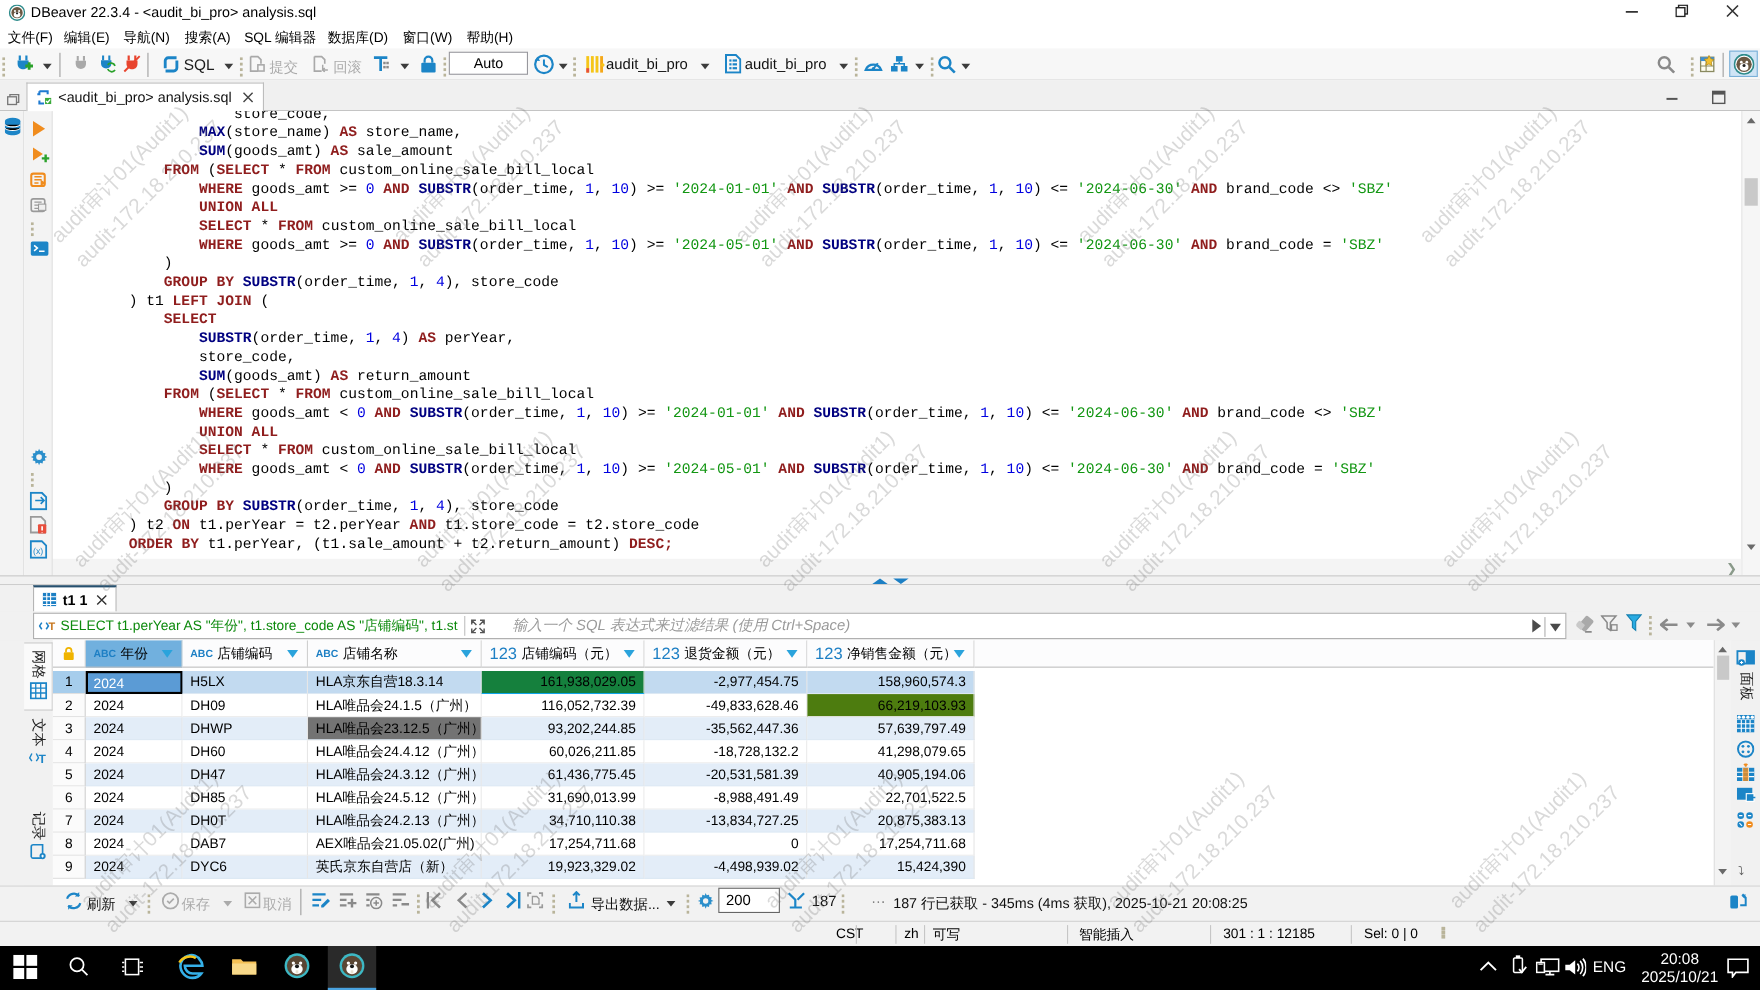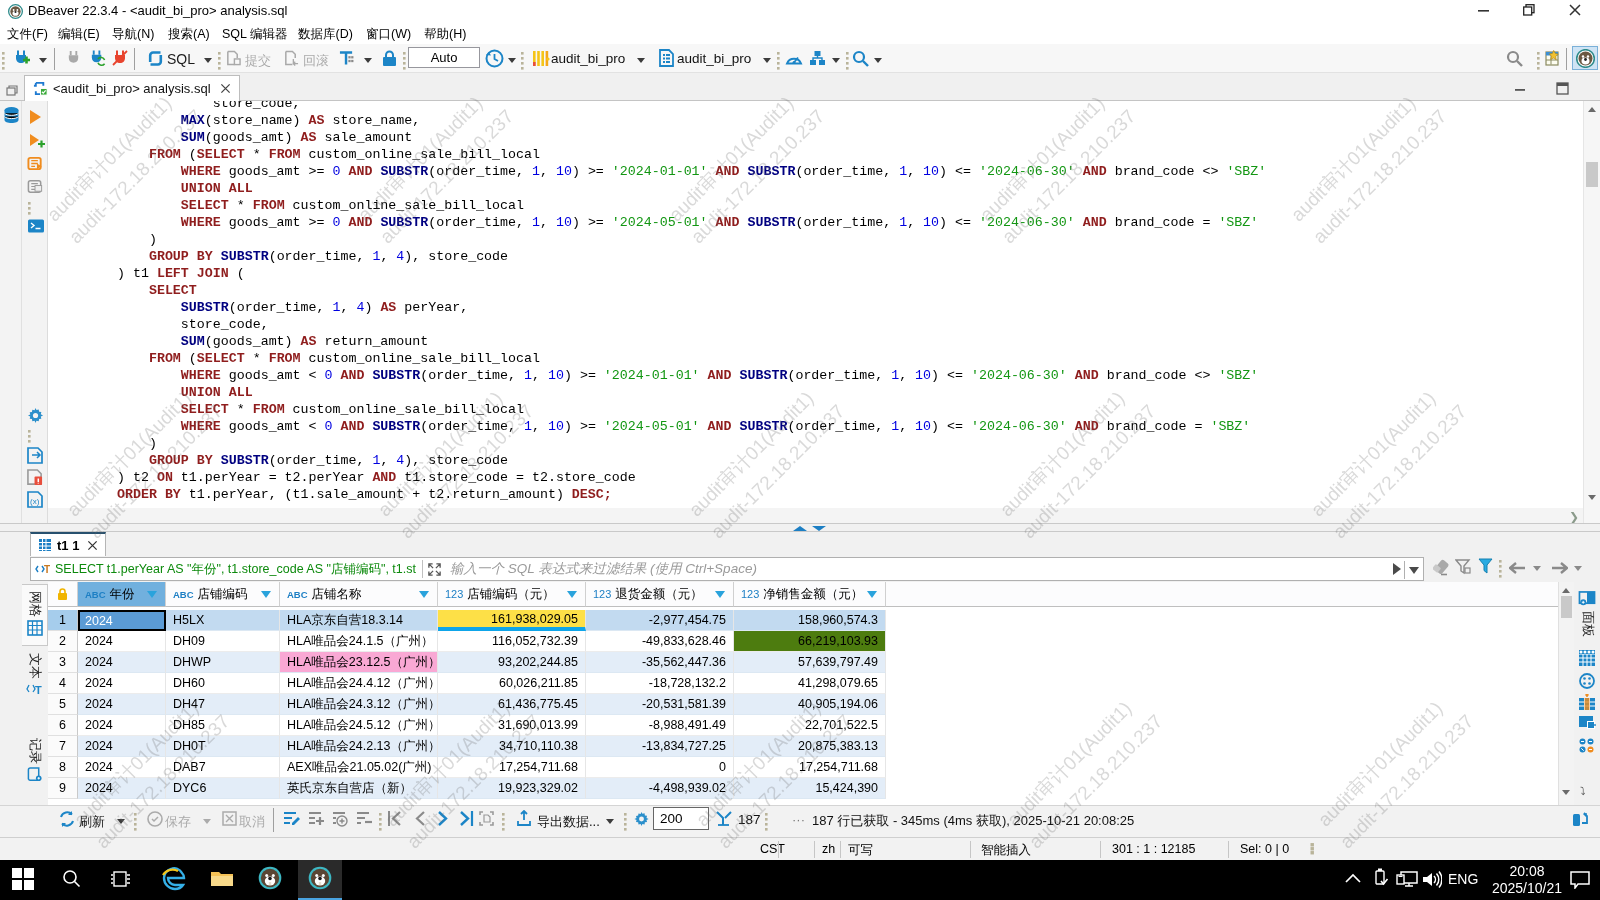--- a/index.html
+++ b/index.html
@@ -32,21 +32,21 @@
 #results{left:0;top:532px;width:1600px;height:273px;background:#f1f1f1}
 #rtabbar{left:0;top:532px;width:1600px;height:24px;background:#f1f1f1}
 #rtab{position:absolute;left:30px;top:0px;height:24px;background:#fff;border:1px solid #b5b5b5;border-top:2px solid #27506e;border-bottom:none;display:flex;align-items:center;padding:0 7px;font-weight:bold;font-size:13px}
 #filterbar{left:0;top:556px;width:1600px;height:26px;background:#f1f1f1}
 #filterbox{position:absolute;left:30px;top:1px;width:1394px;height:24px;background:#fff;border:1px solid #b0b0b0;display:flex;align-items:center}
 #grid{left:48px;top:582px;width:1510px;height:223px;background:#fff;overflow:hidden}
 .hdr{position:absolute;top:0;height:25px;background:#fcfcfd;border-right:1px solid #d0d0d0;border-bottom:1px solid #bfbfbf;font-size:12.5px;display:flex;align-items:center}
 .cell{position:absolute;height:21px;font-size:12.5px;display:flex;align-items:center;border-right:1px solid #e6e6e6;padding:0 7px;white-space:nowrap}
 .num{justify-content:flex-end}
 .abc{color:#1d7fc4;font-size:9.5px;font-weight:bold;margin:0 4px 0 7px;letter-spacing:0}
-.n123{color:#1d7fc4;font-size:11px;margin:0 4px 0 7px}
+.n123{color:#1d7fc4;font-size:15px;margin:0 4px 0 7px}
 .drop{width:0;height:0;border-left:5.5px solid transparent;border-right:5.5px solid transparent;border-top:7px solid #2aa3dc;position:absolute;right:8px;top:9px}
 #vtabs{left:22px;top:582px;width:26px;height:223px;background:#f1f1f1}
 #rightstrip{left:1574px;top:582px;width:26px;height:223px;background:#f1f1f1}
 #gvscroll{left:1558px;top:582px;width:16px;height:223px;background:#f3f3f3;border-left:1px solid #e0e0e0}
 
 #btoolbar{left:0;top:805px;width:1600px;height:32px;background:#f2f2f2;border-top:1px solid #d4d4d4}
 #statusbar{left:0;top:837px;width:1600px;height:23px;background:#f2f2f2;border-top:1px solid #cfcfcf;font-size:12.5px}
 #statusbar span{position:absolute;top:4px}
 .ssep{position:absolute;width:1px;height:17px;top:3px;background:#c6c6c6}
 #taskbar{left:0;top:860px;width:1600px;height:40px;background:#000}
@@ -389,21 +389,21 @@
   <div id="filterbox">
     <svg width="16" height="14" viewBox="0 0 16 14" style="margin:0 4px 0 4px">
         <path d="M3 4L1 7l2 3M7 4l2 3-2 3" stroke="#1c7fc4" stroke-width="1.4" fill="none"></path>
         <text x="9" y="11" font-size="10" fill="#c87820" font-weight="bold">T</text>
       </svg>
     <span style="color:#0d8a0d;font-size:12.5px;white-space:nowrap">SELECT t1.perYear AS "年份", t1.store_code AS "店铺编码", t1.st</span>
     <div style="width:1px;height:18px;background:#c0c0c0;margin:0 4px 0 6px"></div>
     <svg width="15" height="15" viewBox="0 0 16 16">
         <path d="M2 6V2h4M10 2h4v4M14 10v4h-4M6 14H2v-4M2 2l4.5 4.5M14 2L9.5 6.5M14 14l-4.5-4.5M2 14l4.5-4.5" stroke="#555" stroke-width="1.4" fill="none"></path>
       </svg>
-    <span style="color:#9a9a9a;font-style:italic;font-size:13.5px;margin-left:8px">输入一个 SQL 表达式来过滤结果 (使用 Ctrl+Space)</span>
+    <span style="color:#9a9a9a;font-style:italic;font-size:13.5px;margin-left:24px">输入一个 SQL 表达式来过滤结果 (使用 Ctrl+Space)</span>
     <span style="position:absolute;right:22px;top:5px;width:0;height:0;border-top:6px solid transparent;border-bottom:6px solid transparent;border-left:8px solid #4a4a4a"></span>
     <span style="position:absolute;right:18px;top:3px;width:1px;height:18px;background:#b0b0b0"></span>
     <span style="position:absolute;right:4px;top:9px;width:0;height:0;border-left:5.5px solid transparent;border-right:5.5px solid transparent;border-top:7px solid #4a4a4a"></span>
   </div>
 </div>
 <div class="abs" id="vtabs">
     <div class="abs" style="left:0;top:2px;width:26px;height:62px;background:#fafafa;border:1px solid #c9c9c9;border-left:none"></div>
     <div class="abs" style="left:-1px;top:14px;font-size:13px;width:28px;color:#222;transform:rotate(90deg);white-space:nowrap">网格</div>
     <svg class="ico" style="left:5px;top:38px" width="16" height="16" viewBox="0 0 16 16">
       <rect x="1" y="1" width="14" height="14" fill="none" stroke="#1c85c7" stroke-width="1.6"></rect>
@@ -457,34 +457,34 @@
     <div class="hdr" style="left:686px;width:152px;">
       <span class="n123">123</span>
       <span>净销售金额（元）</span>
       <span class="drop"></span>
     </div>
     <div class="hdr" style="left:838px;width:672px;border-right:none"></div>
     <div class="cell" style="left:0;top:28px;width:30px;background:#a6cdec;border-right:1px solid #c9c9c9;border-bottom:1px solid #e0e0e0;justify-content:center;padding:0">1</div>
     <div class="cell" style="left:30px;top:28px;width:88px;background:#c2daf0;border-bottom:1px solid #dce8f3;background:#5b9bd5;color:#fff;border:2px solid #000;padding:0 5px;">2024</div>
     <div class="cell" style="left:118px;top:28px;width:114px;background:#c2daf0;border-bottom:1px solid #dce8f3;">H5LX</div>
     <div class="cell" style="left:232px;top:28px;width:158px;background:#c2daf0;border-bottom:1px solid #dce8f3;">HLA京东自营18.3.14</div>
-    <div class="cell num" style="left:390px;top:28px;width:148px;background:#fde047;border-bottom:4px solid #0ea5e9;">161,938,029.05</div>
+    <div class="cell num" style="left:390px;top:28px;width:148px;background:#15803d;border-bottom:1px solid #0ea5e9;">161,938,029.05</div>
     <div class="cell num" style="left:538px;top:28px;width:148px;background:#c2daf0;border-bottom:1px solid #dce8f3;">-2,977,454.75</div>
     <div class="cell num" style="left:686px;top:28px;width:152px;background:#c2daf0;border-bottom:1px solid #dce8f3;">158,960,574.3</div>
     <div class="cell" style="left:0;top:49px;width:30px;background:#fbfbfb;border-right:1px solid #c9c9c9;border-bottom:1px solid #e0e0e0;justify-content:center;padding:0">2</div>
     <div class="cell" style="left:30px;top:49px;width:88px;background:#fff;border-bottom:1px solid #ececec;">2024</div>
     <div class="cell" style="left:118px;top:49px;width:114px;background:#fff;border-bottom:1px solid #ececec;">DH09</div>
     <div class="cell" style="left:232px;top:49px;width:158px;background:#fff;border-bottom:1px solid #ececec;">HLA唯品会24.1.5（广州）</div>
     <div class="cell num" style="left:390px;top:49px;width:148px;background:#fff;border-bottom:1px solid #ececec;">116,052,732.39</div>
     <div class="cell num" style="left:538px;top:49px;width:148px;background:#fff;border-bottom:1px solid #ececec;">-49,833,628.46</div>
     <div class="cell num" style="left:686px;top:49px;width:152px;background:#4d7c0f;border-bottom:1px solid #ececec;">66,219,103.93</div>
     <div class="cell" style="left:0;top:70px;width:30px;background:#fbfbfb;border-right:1px solid #c9c9c9;border-bottom:1px solid #e0e0e0;justify-content:center;padding:0">3</div>
     <div class="cell" style="left:30px;top:70px;width:88px;background:#e3edf8;border-bottom:1px solid #dce8f3;">2024</div>
     <div class="cell" style="left:118px;top:70px;width:114px;background:#e3edf8;border-bottom:1px solid #dce8f3;">DHWP</div>
-    <div class="cell" style="left:232px;top:70px;width:158px;background:#f9a8d4;border-bottom:1px solid #dce8f3;">HLA唯品会23.12.5（广州）</div>
+    <div class="cell" style="left:232px;top:70px;width:158px;background:#737373;border-bottom:1px solid #dce8f3;">HLA唯品会23.12.5（广州）</div>
     <div class="cell num" style="left:390px;top:70px;width:148px;background:#e3edf8;border-bottom:1px solid #dce8f3;">93,202,244.85</div>
     <div class="cell num" style="left:538px;top:70px;width:148px;background:#e3edf8;border-bottom:1px solid #dce8f3;">-35,562,447.36</div>
     <div class="cell num" style="left:686px;top:70px;width:152px;background:#e3edf8;border-bottom:1px solid #dce8f3;">57,639,797.49</div>
     <div class="cell" style="left:0;top:91px;width:30px;background:#fbfbfb;border-right:1px solid #c9c9c9;border-bottom:1px solid #e0e0e0;justify-content:center;padding:0">4</div>
     <div class="cell" style="left:30px;top:91px;width:88px;background:#fff;border-bottom:1px solid #ececec;">2024</div>
     <div class="cell" style="left:118px;top:91px;width:114px;background:#fff;border-bottom:1px solid #ececec;">DH60</div>
     <div class="cell" style="left:232px;top:91px;width:158px;background:#fff;border-bottom:1px solid #ececec;">HLA唯品会24.4.12（广州）</div>
     <div class="cell num" style="left:390px;top:91px;width:148px;background:#fff;border-bottom:1px solid #ececec;">60,026,211.85</div>
     <div class="cell num" style="left:538px;top:91px;width:148px;background:#fff;border-bottom:1px solid #ececec;">-18,728,132.2</div>
     <div class="cell num" style="left:686px;top:91px;width:152px;background:#fff;border-bottom:1px solid #ececec;">41,298,079.65</div>

